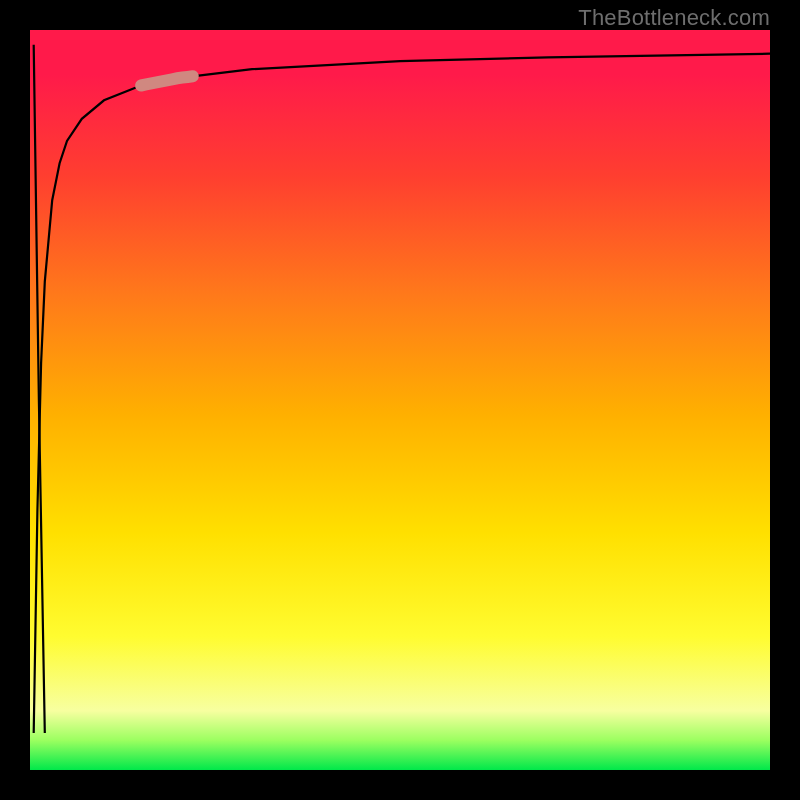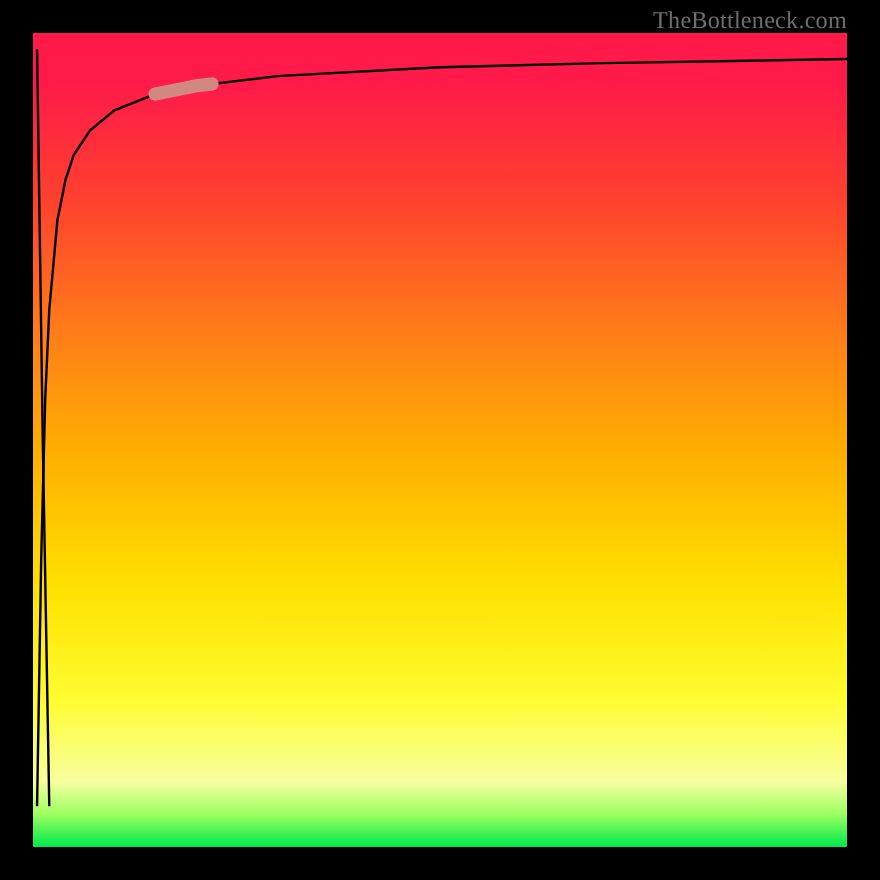--- a/index.html
+++ b/index.html
@@ -36,21 +36,21 @@
       #9bff60 96%,
       #00e84a 100%
     );
   }
   .attribution {
     position: absolute;
     top: 5px;
     right: 30px;
     font-size: 22px;
     color: #6e6e6e;
-    font-family: Liberation Serif, serif;
+    font-family: Liberation Sans, sans-serif;
     letter-spacing: 0.2px;
   }
   svg.curve-layer {
     position: absolute;
     left: 0;
     top: 0;
     width: 740px;
     height: 740px;
     pointer-events: none;
   }

